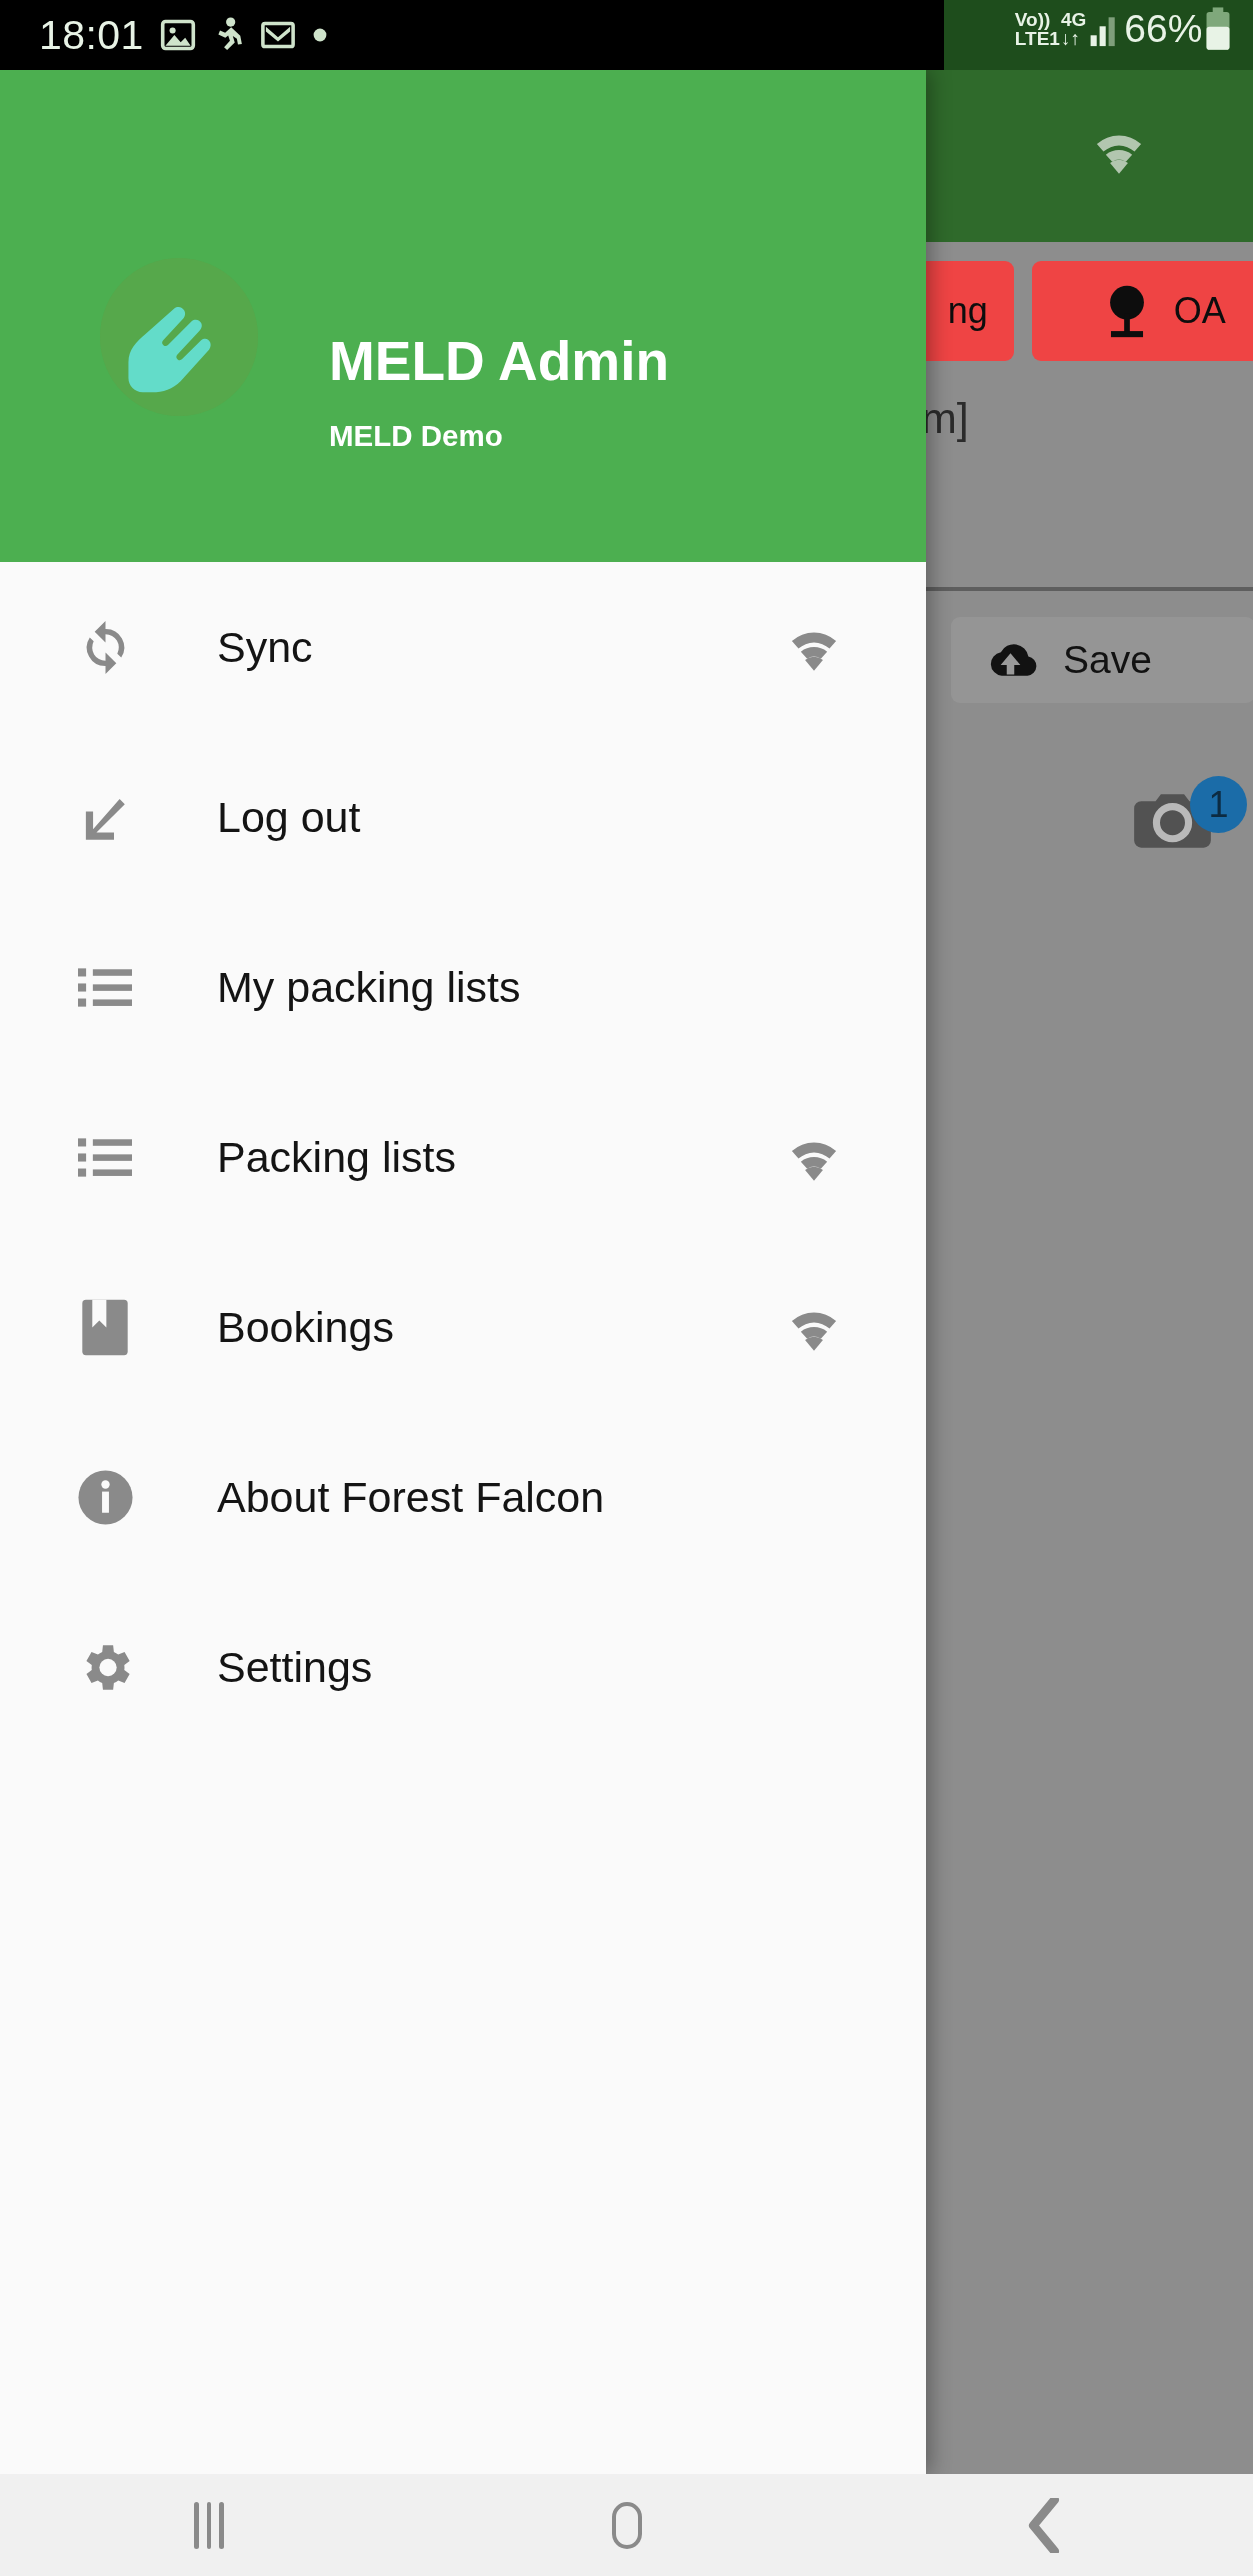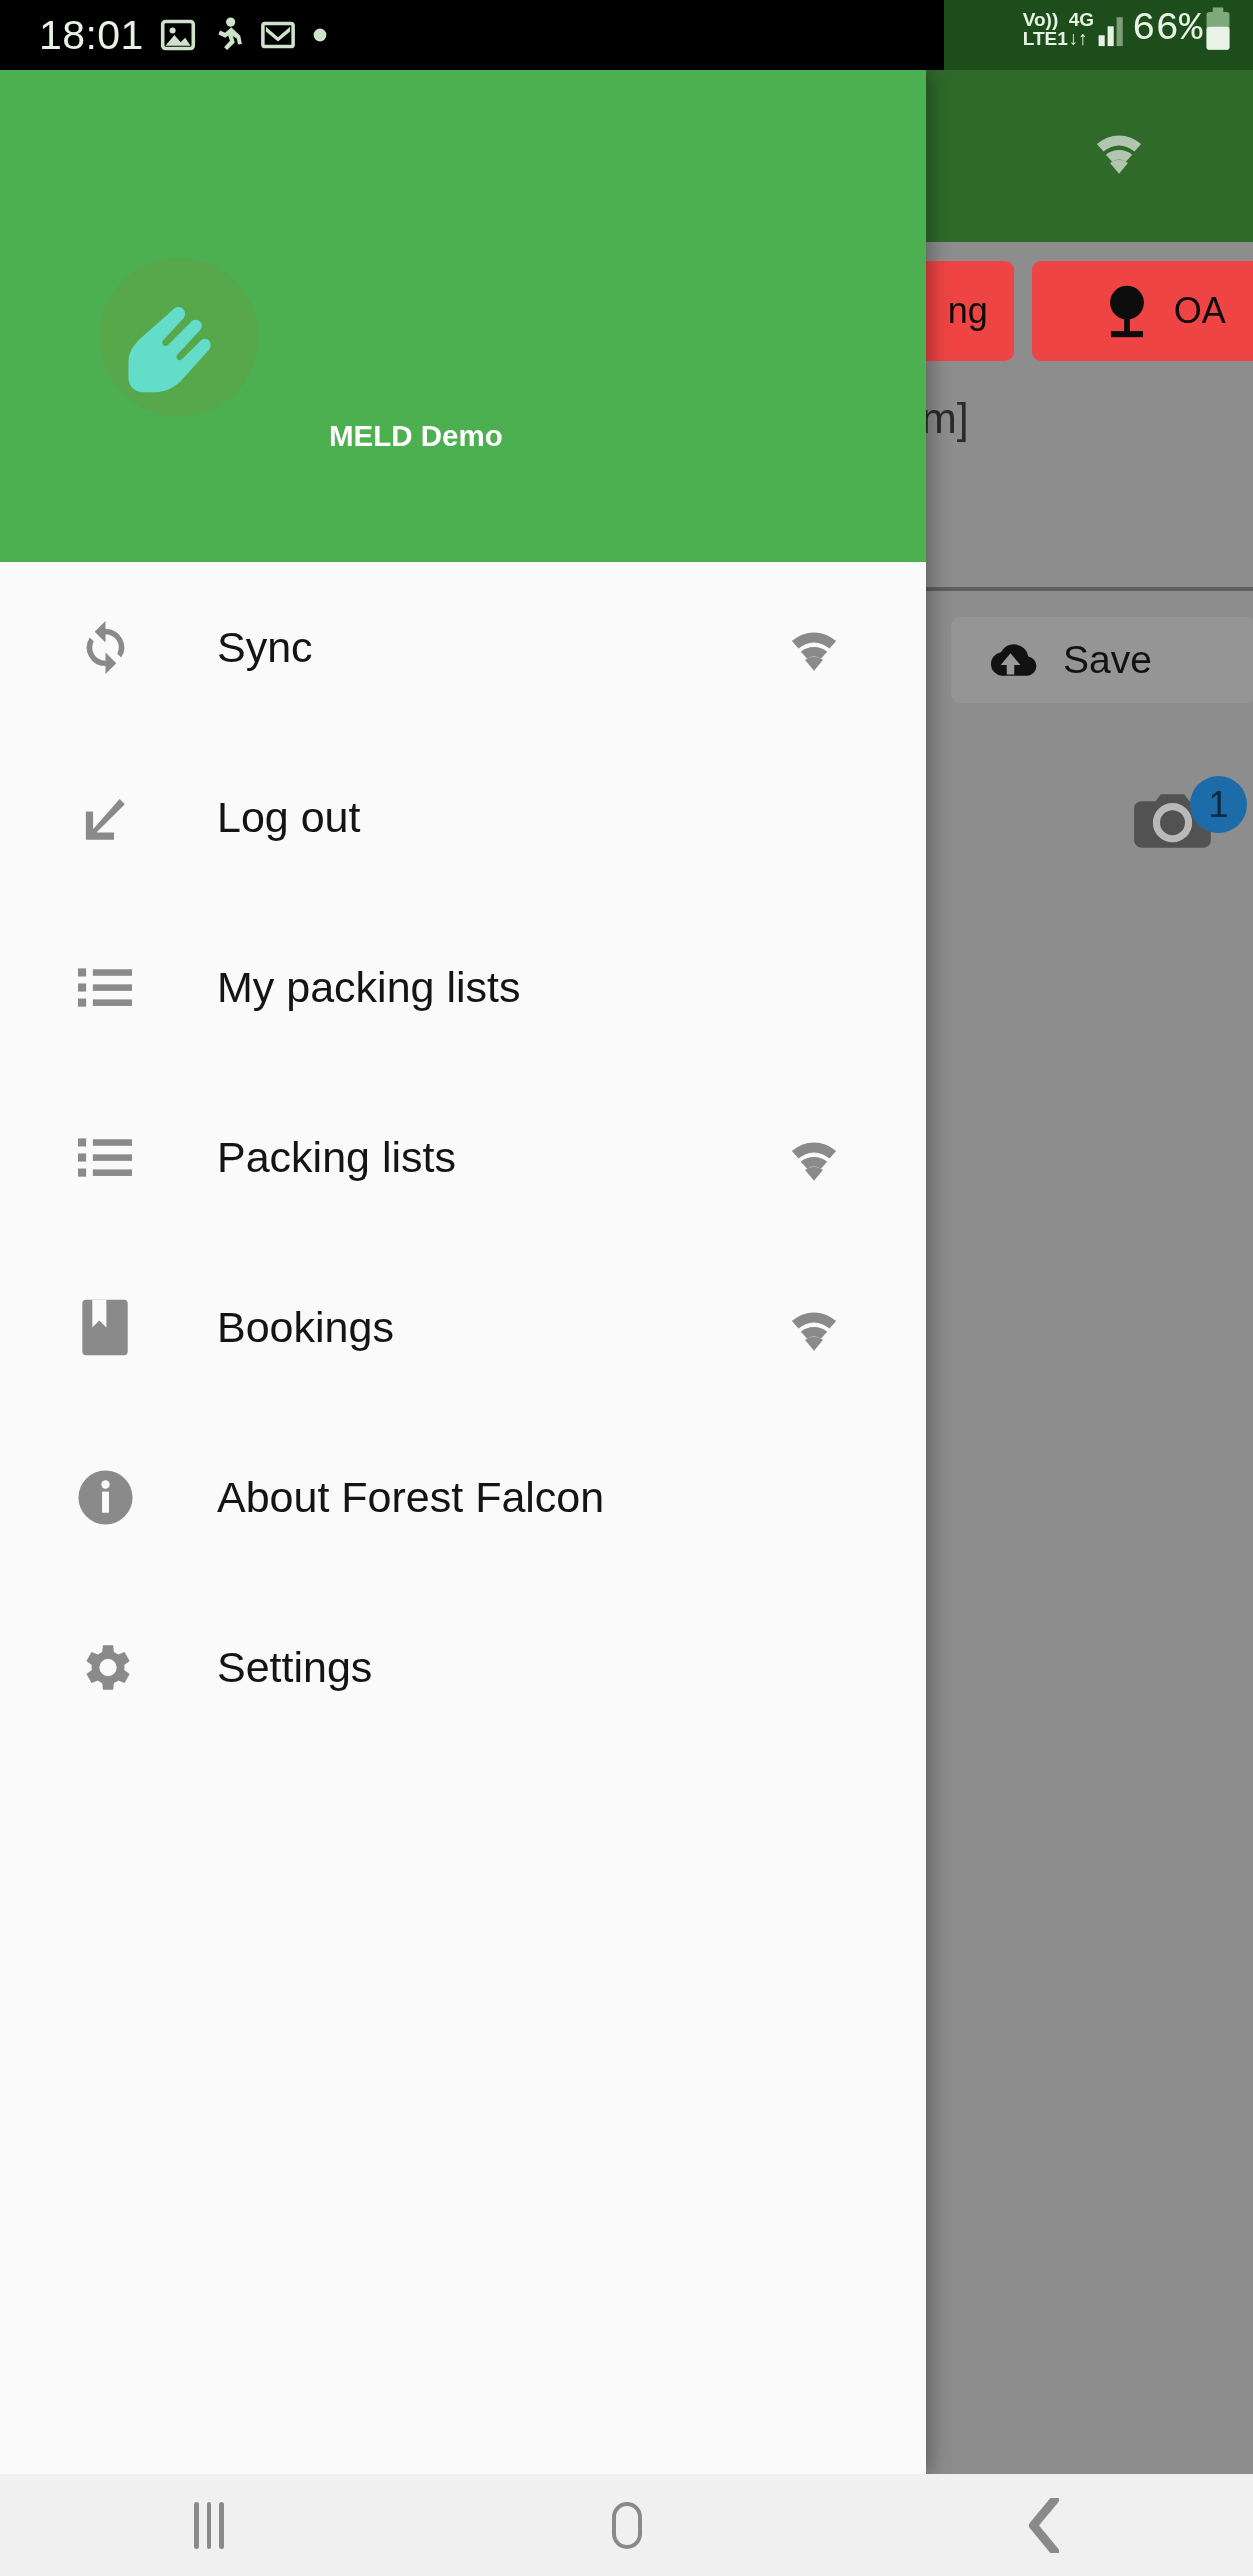--- a/index.html
+++ b/index.html
@@ -75,21 +75,21 @@
     display:flex; align-items:center; gap:16px; z-index:2;
   }
   #sb-time{ font-size:41px; color:#e8f3e6; letter-spacing:0.4px; }
   #sb-right{
     position:absolute; right:19.7px; top:0; height:58px;
     display:flex; align-items:center; gap:1px; z-index:2;
     color:#e8f3e6;
     justify-content:center;
   }
   .sb-stack{ display:flex; flex-direction:column; line-height:1.0; font-size:19px; font-weight:bold; }
-  #sb-batt-pct{ font-size:39px;font-family:Liberation Mono, monospace; }
+  #sb-batt-pct{ font-size:39px; }
 
   
   #drawer{
     position:absolute; left:0; top:70px; width:926px; height:2404px;
     background:#fafafa; z-index:30;
     box-shadow: 5.4px 0 19.7px rgba(0,0,0,0.32);
   }
   #drawer-header{
     position:absolute; left:0; top:0; width:926px; height:492px;
     background:#4caf50;
@@ -274,20 +274,21 @@
 <div id="drawer">
 
   <div id="drawer-header">
     <div id="avatar">
       <svg width="158" height="158" viewBox="0 0 100 100">
         <circle cx="50" cy="50" r="50" fill="#56a84b"></circle>
         <path d="M52 12 a38 38 0 0 1 0 76 a30 30 0 0 0 0 -76 z" fill="#12293a"></path>
         <path d="M18 66 c0-8 5-13 11-18 l18-16 c4-3 9 2 6 6 l-13 14 c-2 2 1 5 3 3 l15-15 c4-3 9 2 5 6 l-14 15 c-2 2 1 5 3 3 l12-12 c4-3 8 2 5 6 l-18 20 c-5 5-11 7-18 7 h-6 c-5 0-9-4-9-9 z" fill="#63dcc9"></path>
       </svg>
     </div>
+    <div id="drawer-title">MELD Admin</div>
     <div id="drawer-subtitle">MELD Demo</div>
   </div>
 
   <div id="drawer-menu">
 
     <div class="menu-item with-sub">
       <span class="mi-icon">
         <svg width="59" height="59" viewBox="0 0 24 24">
           <path d="M12 4.5V1.2L7.6 5.6 12 10V6.6a5.4 5.4 0 0 1 4.8 7.9l1.6 1.6A7.5 7.5 0 0 0 12 4.5z" fill="#8a8a8a"></path>
           <path d="M12 19.5v3.3l4.4-4.4L12 14v3.4a5.4 5.4 0 0 1-4.8-7.9L5.6 7.9A7.5 7.5 0 0 0 12 19.5z" fill="#8a8a8a"></path>

